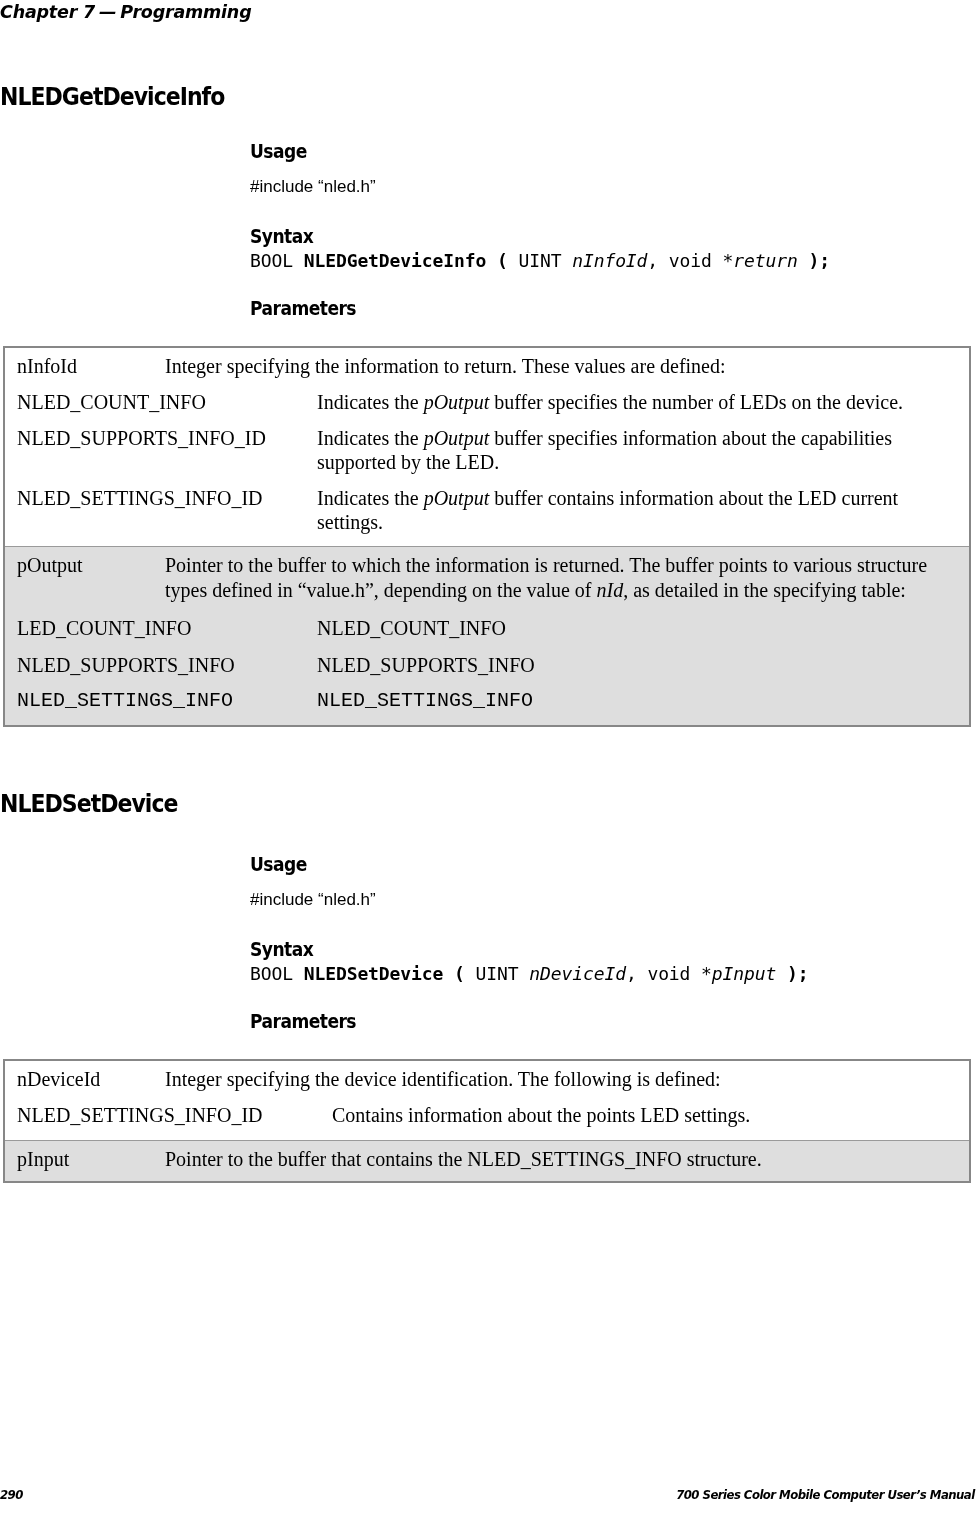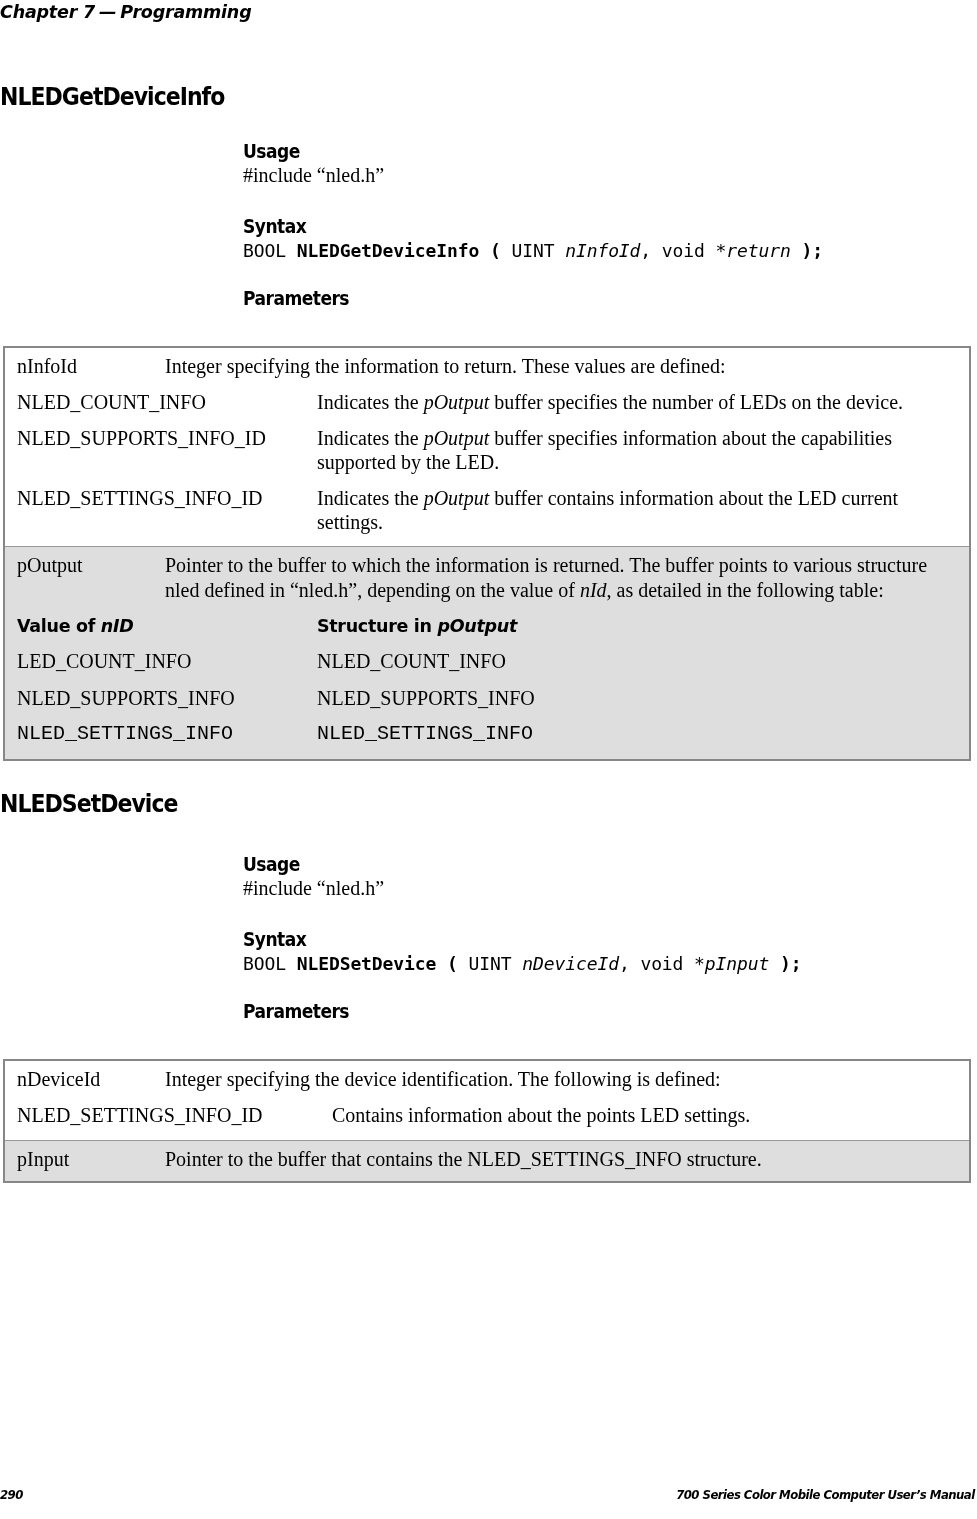--- a/index.html
+++ b/index.html
@@ -41,36 +41,36 @@
     transform: scaleX(0.88);
     transform-origin: left center;
     white-space: nowrap;
   }
   #heading-getdeviceinfo { top: 82px; }
   #heading-setdevice     { top: 789px; }
 
   
   .section-block {
     position: absolute;
-    left: 243px;
+    left: 250px;
     width: 710px;
   }
   .sub-heading {
     font-family: "DejaVu Sans", sans-serif;
     font-weight: bold;
     font-size: 19px;
     letter-spacing: -0.6px;
     transform: scaleX(0.9);
     transform-origin: left center;
     white-space: nowrap;
   }
   .body-line {
-    font-family: Liberation Serif, serif;
-    font-size: 20px;
-    margin-top: 2px;
+    font-family: Liberation Sans, sans-serif;
+    font-size: 17px;
+    margin-top: 15px;
     white-space: nowrap;
   }
   .code-line {
     font-family: "DejaVu Sans Mono", monospace;
     font-size: 18px;
     margin-top: 3px;
     white-space: nowrap;
     letter-spacing: -0.1px;
   }
   .code-line b { font-weight: bold; }
@@ -231,28 +231,24 @@
         <div class="def-term">NLED_SETTINGS_INFO_ID</div>
         <div class="def-desc"><span>Indicates the </span><i>pOutput</i><span> buffer contains information about the LED current settings.</span></div>
       </div>
 
     </div>
   </div>
 
   <div class="param-row shaded">
     <div class="row-grid">
       <div class="row-label">pOutput</div>
-      <div class="row-desc"><span>Pointer to the buffer to which the information is returned. The buffer points to various structure nled defined in “nled.h”, depending on the value of </span><i>nId</i><span>, as detailed in the following table:</span></div>
+      <div class="row-desc"><span>Pointer to the buffer to which the information is returned. The buffer points to various structure types defined in “value.h”, depending on the value of </span><i>nId</i><span>, as detailed in the specifying table:</span></div>
     </div>
 
     <div class="inner-table">
-      <div class="inner-row">
-        <div class="inner-col-a inner-head"><span>Value of </span><i>nID</i></div>
-        <div class="inner-col-b inner-head"><span>Structure in </span><i>pOutput</i></div>
-      </div>
 
       <div class="inner-row">
         <div class="inner-col-a">LED_COUNT_INFO</div>
         <div class="inner-col-b">NLED_COUNT_INFO</div>
       </div>
 
       <div class="inner-row">
         <div class="inner-col-a">NLED_SUPPORTS_INFO</div>
         <div class="inner-col-b">NLED_SUPPORTS_INFO</div>
       </div>

